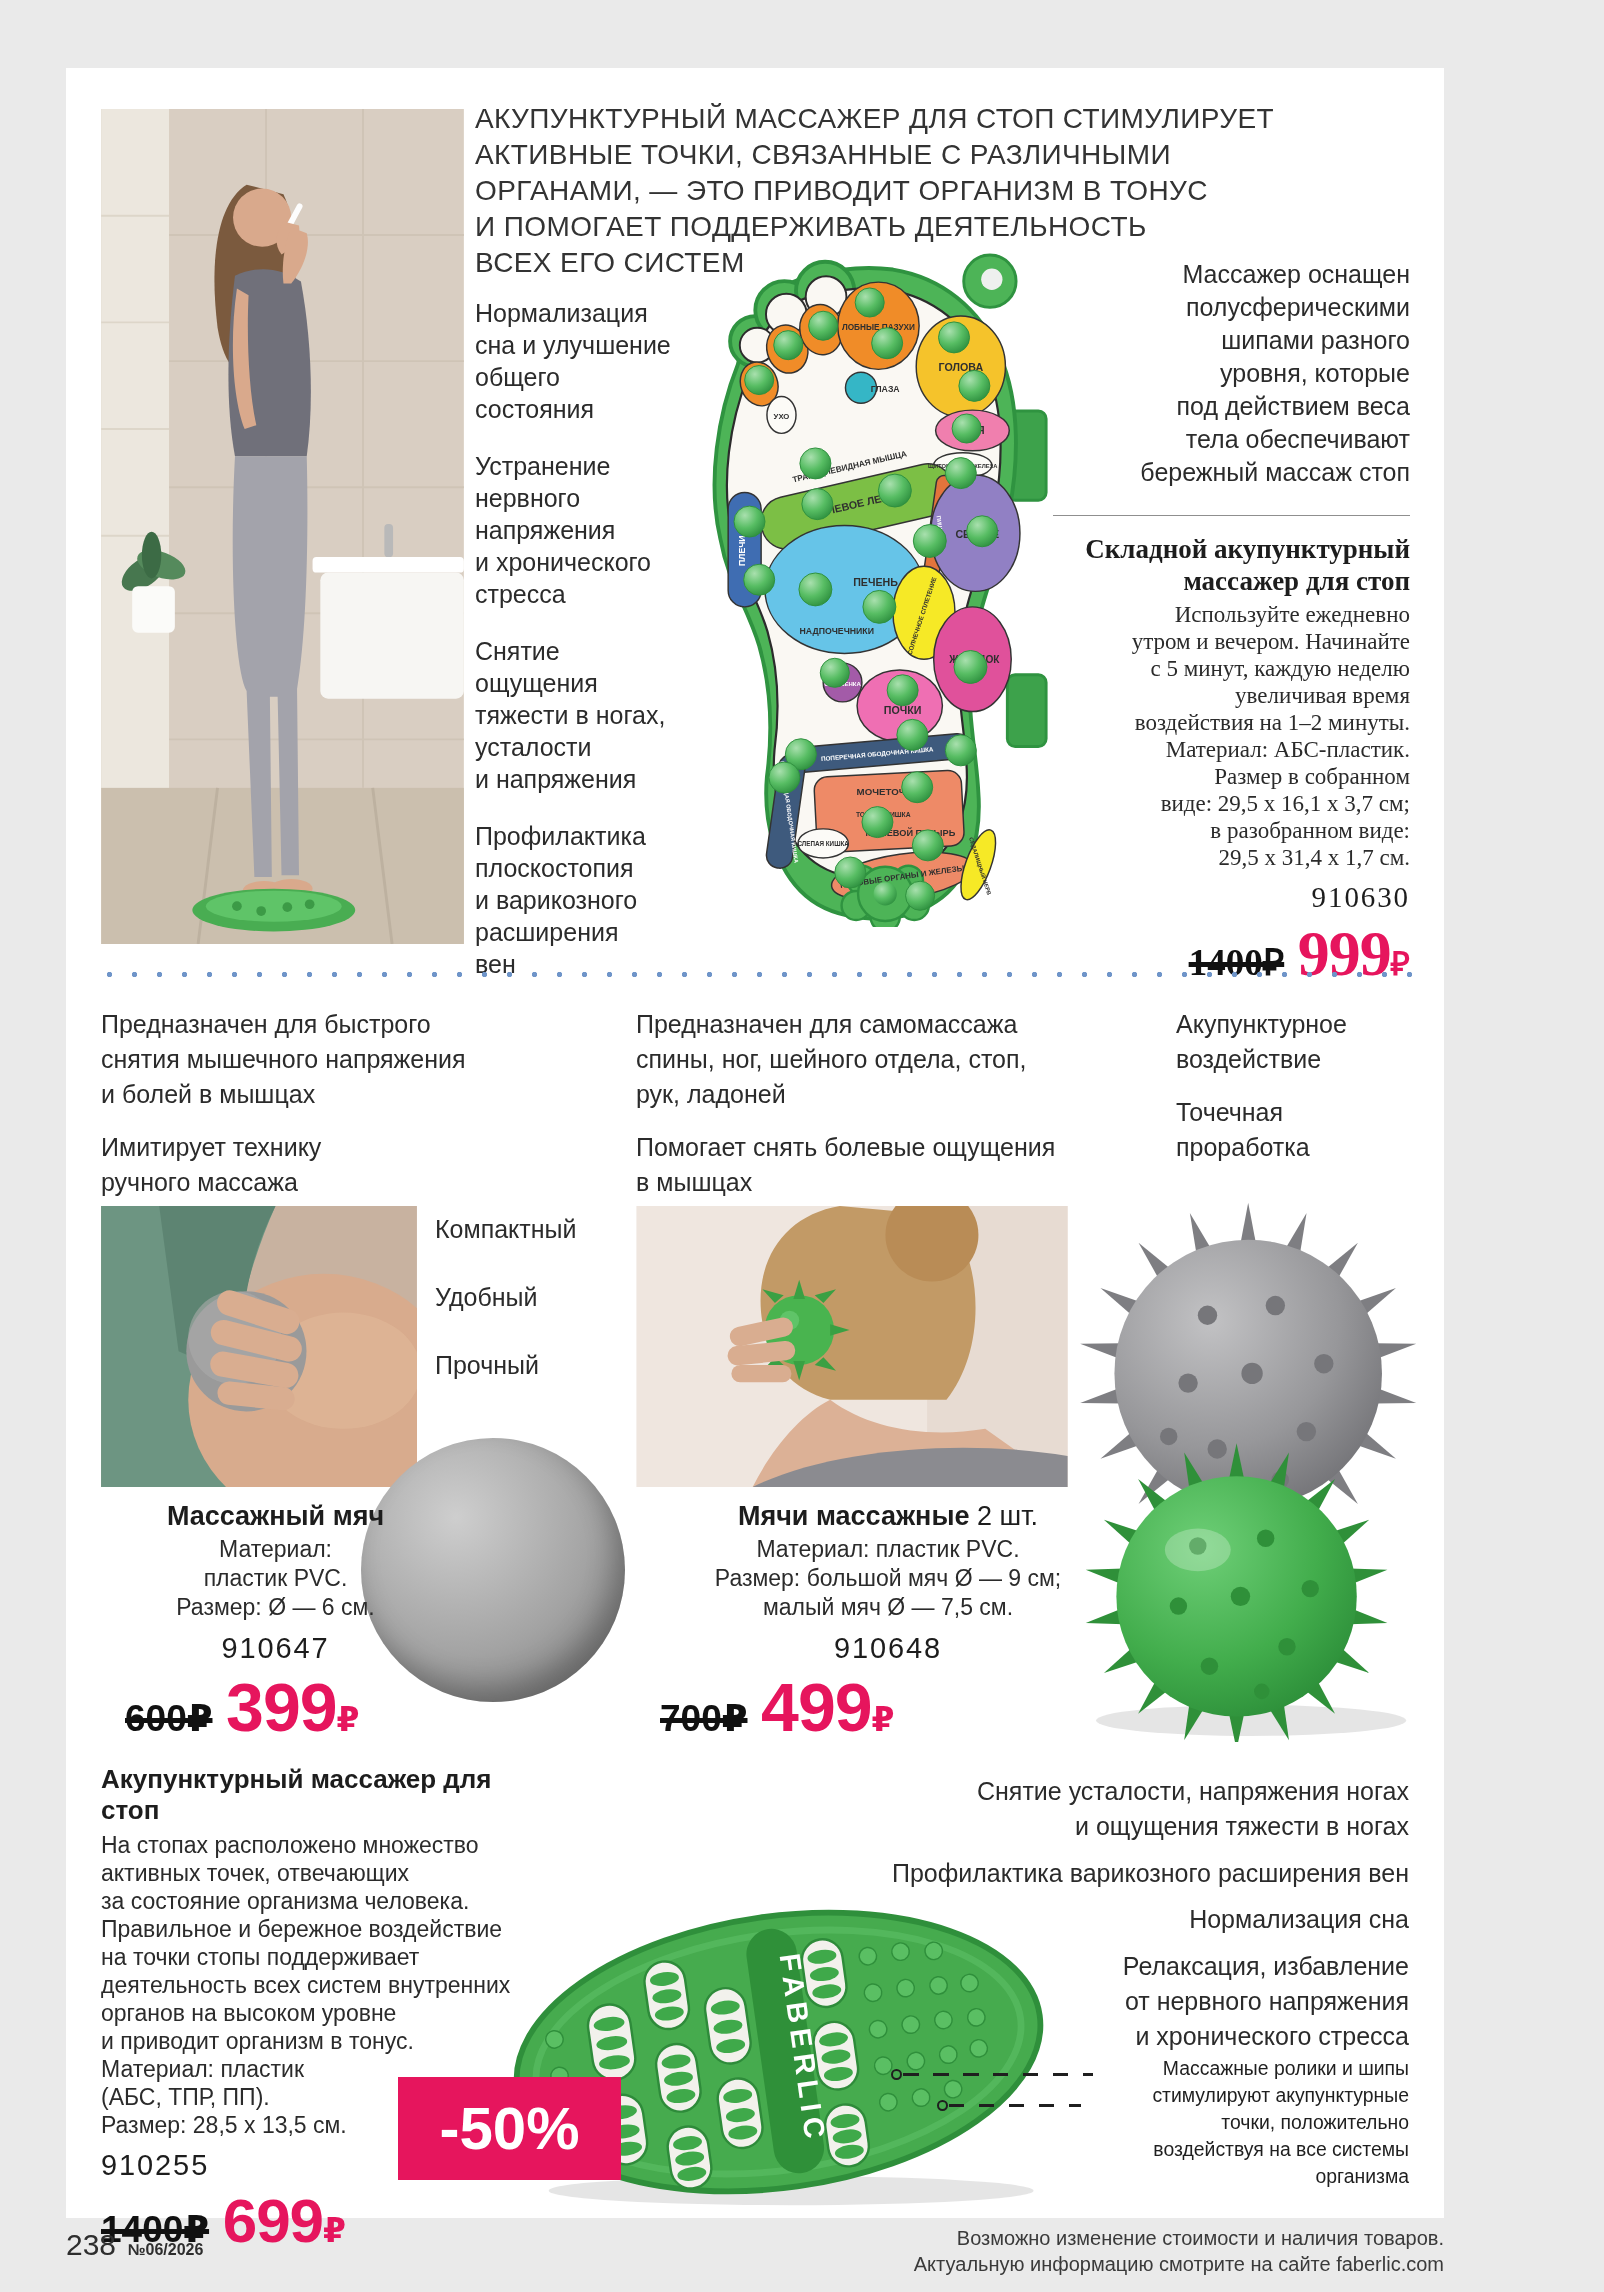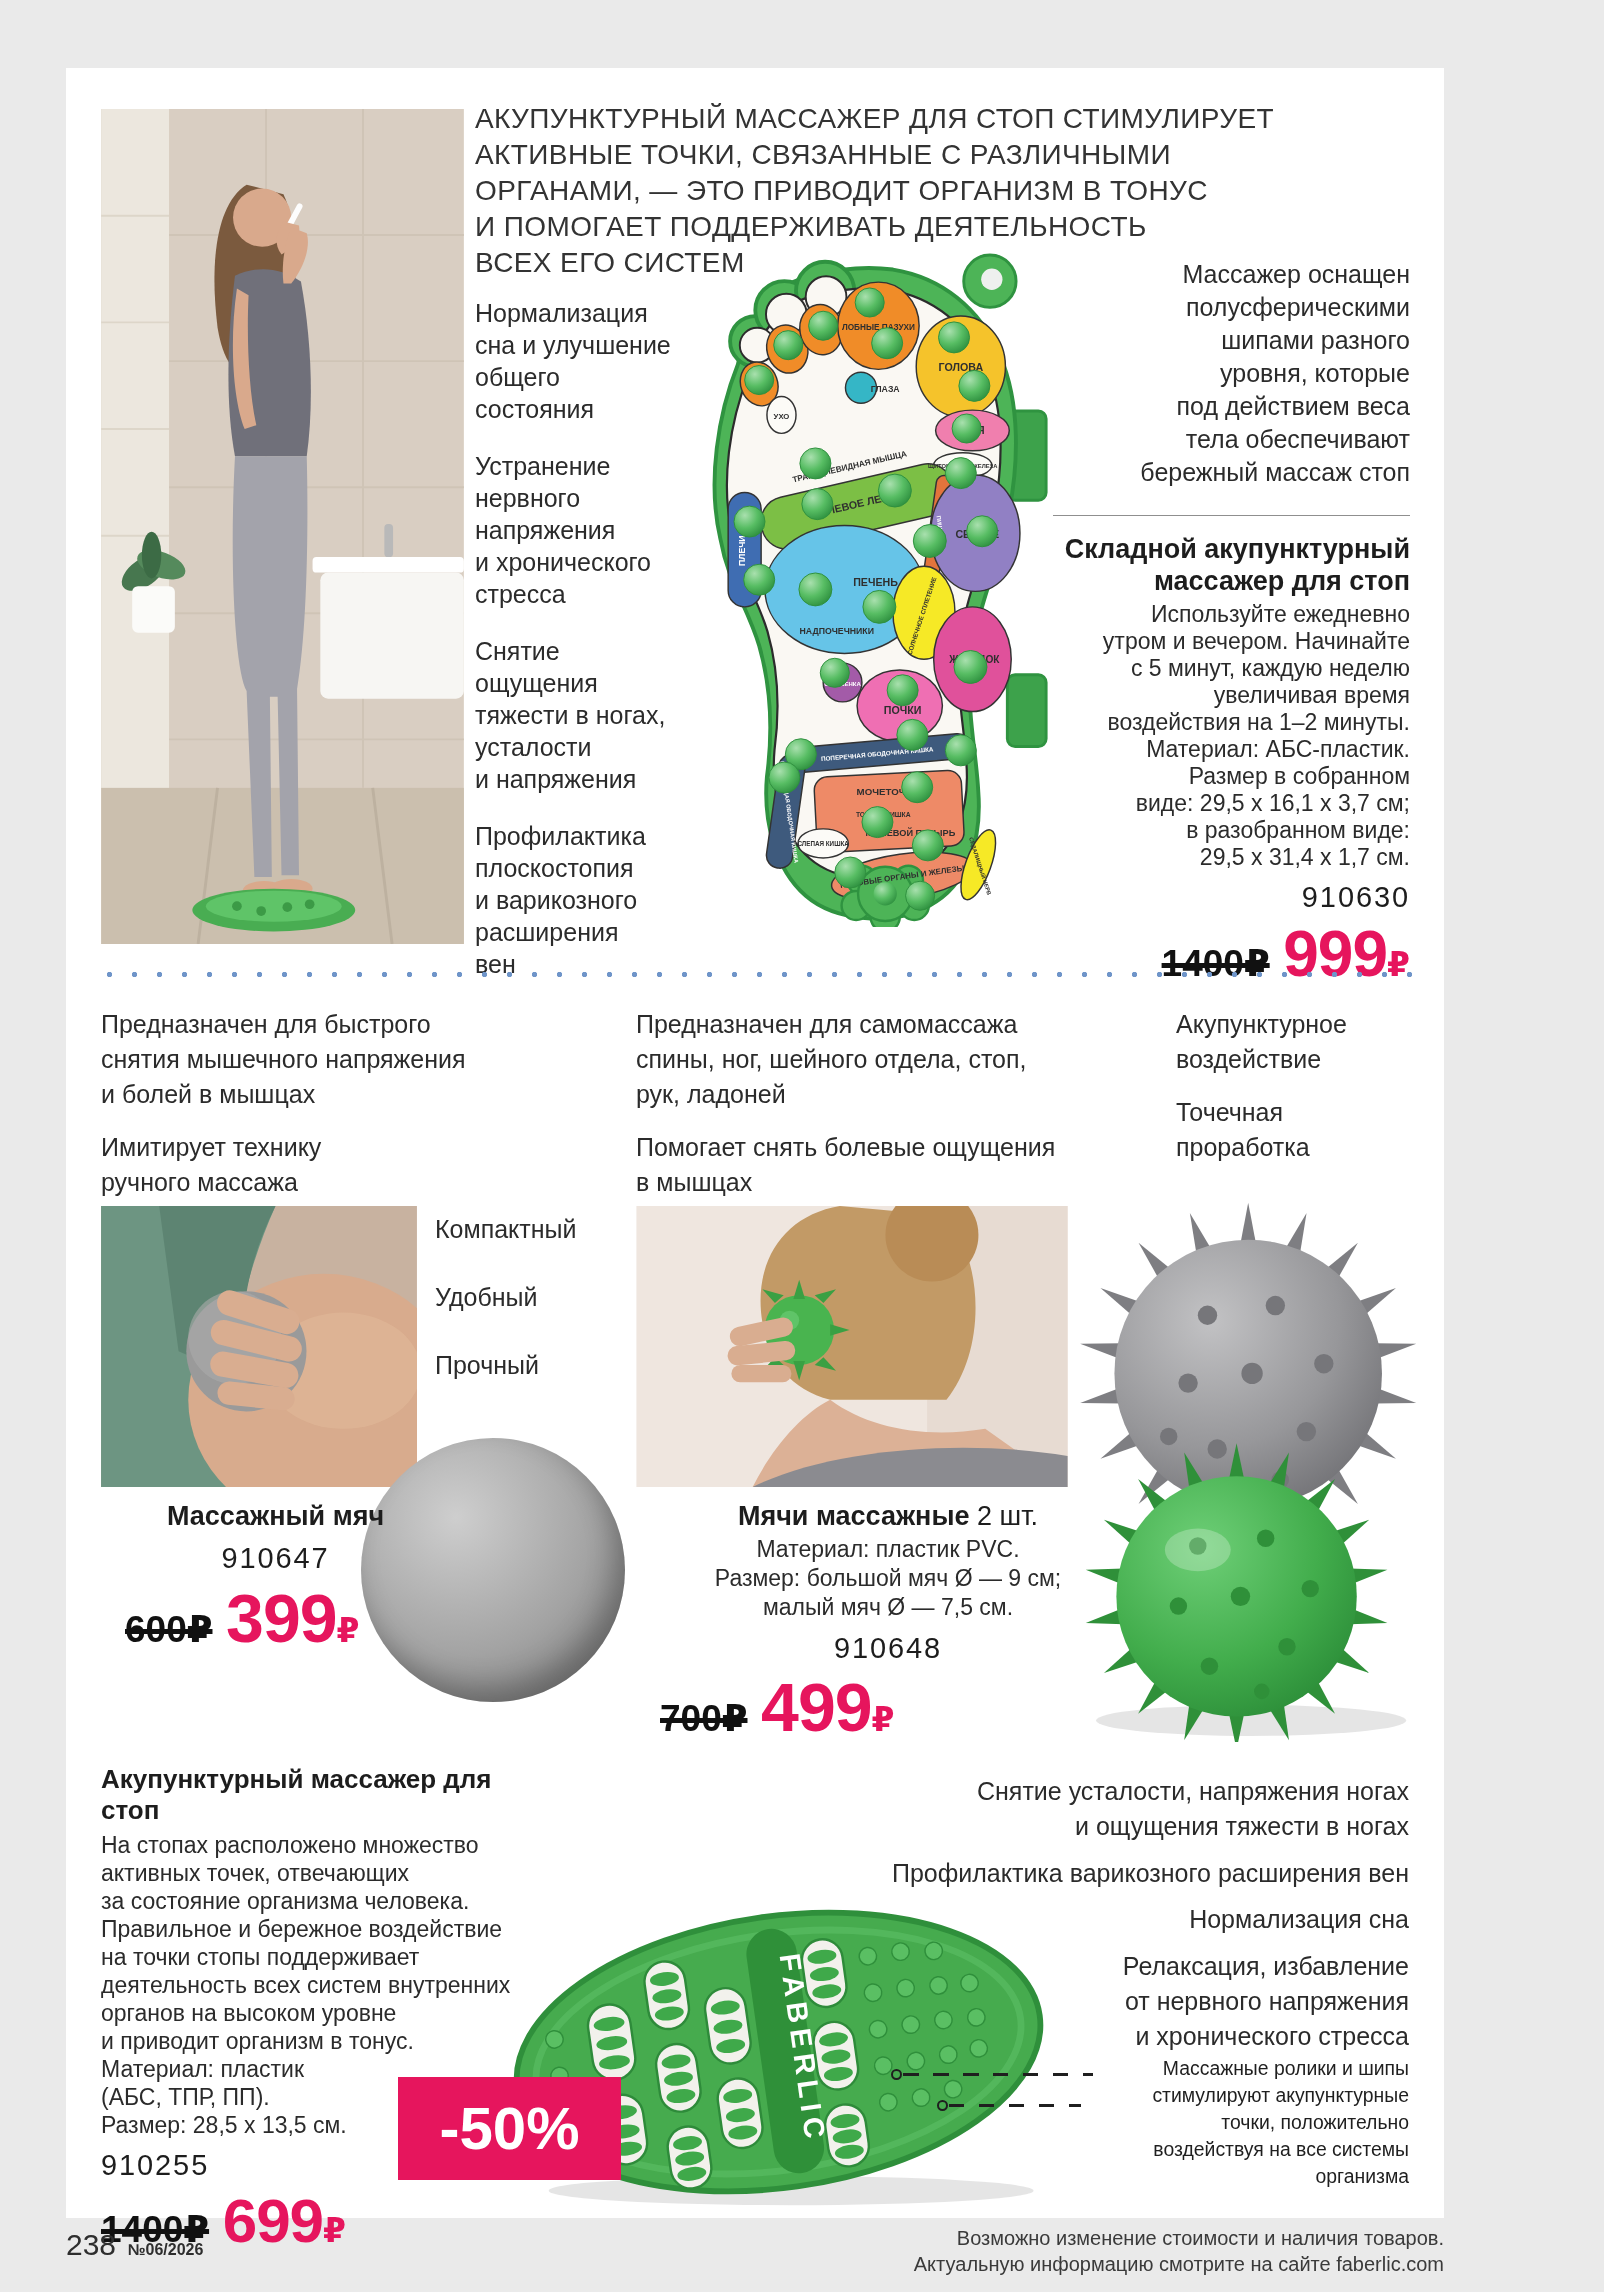--- a/index.html
+++ b/index.html
@@ -7,21 +7,21 @@
           font-family:"Liberation Sans","DejaVu Sans",sans-serif;color:#262626;}
   .abs{position:absolute;}
   .pre{white-space:pre-line;}
   .page{left:66px;top:68px;width:1378px;height:2150px;background:#ffffff;}
   
   .headline{left:475px;top:101px;width:893px;font-size:28px;line-height:36px;letter-spacing:0.4px;color:#333;}
   .benefits-left{left:475px;top:297px;width:243px;font-size:25px;line-height:32px;color:#2b2b2b;}
   .benefits-left p{margin:0 0 25px 0;}
   .right-note{left:1053px;top:258px;width:357px;text-align:right;font-size:25px;line-height:33px;color:#2b2b2b;}
   .divider{left:1053px;top:515px;width:357px;height:0;border-top:1.9px solid #8f8f8f;}
-  .product-top{left:1053px;top:533px;width:357px;text-align:right;}
+  .product-top{left:1053px;top:533px;width:357px;text-align:right;font-family:Liberation Serif, serif;}
   .p-title{font-size:27px;line-height:32px;font-weight:bold;color:#1d1d1d;}
   .p-desc{font-size:23px;line-height:27px;color:#2b2b2b;margin-top:3.9px;}
   .p-code{font-size:29px;letter-spacing:1.9px;color:#1d1d1d;margin-top:9.7px;font-weight:500;}
   .price-row{display:flex;align-items:baseline;gap:13.6px;margin-top:3.9px;}
   .price-row.right{justify-content:flex-end;}
   .old-price{font-size:37px;font-weight:bold;color:#111;text-decoration:line-through;text-decoration-thickness:4.9px;}
   .new-price{font-weight:bold;color:#e6155d;letter-spacing:-1px;}
   .new-price .cur{font-size:33px;letter-spacing:0;}
   .np-66{font-size:64px;} .np-70{font-size:68px;} .np-64{font-size:62px;}
   .dots{left:97px;top:971px;width:1316px;height:6.8px;
@@ -354,20 +354,23 @@
   <div class="abs features">
     <p>Компактный</p>
     <p>Удобный</p>
     <p>Прочный</p>
   </div>
 
   <div class="abs gray-ball"></div>
 
   <div class="abs prod-mid pm1">
     <div class="p-title">Массажный мяч</div>
+    <div class="pm-desc pre">Материал:
+пластик PVC.
+Размер: Ø — 6 см.</div>
     <div class="p-code">910647</div>
     <div class="price-row">
       <span class="old-price">600₽</span>
       <span class="new-price np-70"><span>399</span><span class="cur">₽</span></span>
     </div>
   </div>
 
   <svg class="abs" style="left:636px;top:1206px;" width="432" height="281" viewBox="0 0 445 290">
     <rect width="445" height="290" fill="#efe6df"></rect>
     <rect x="300" y="0" width="145" height="290" fill="#e7dbd2"></rect>

